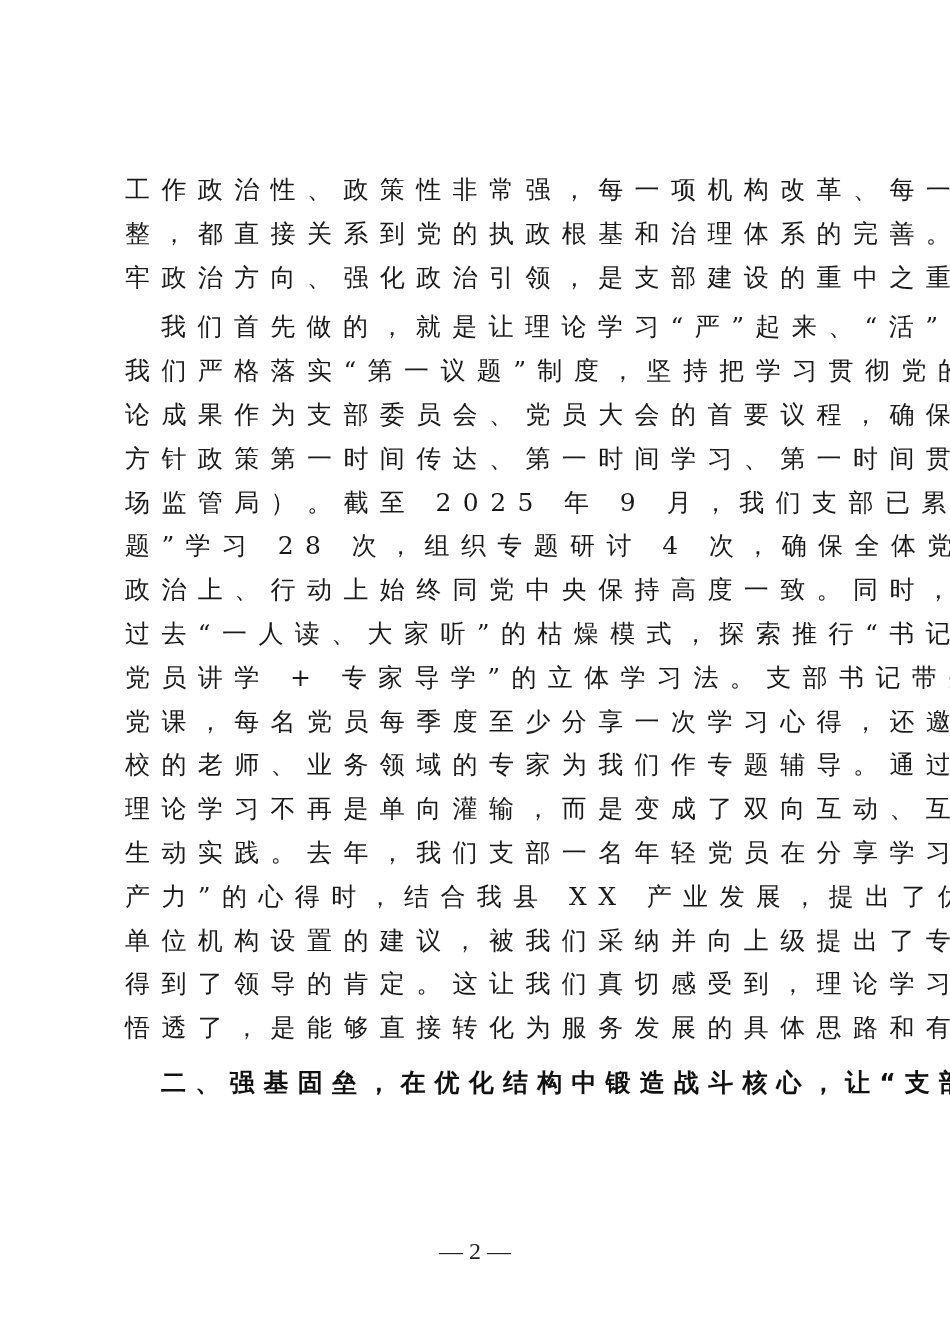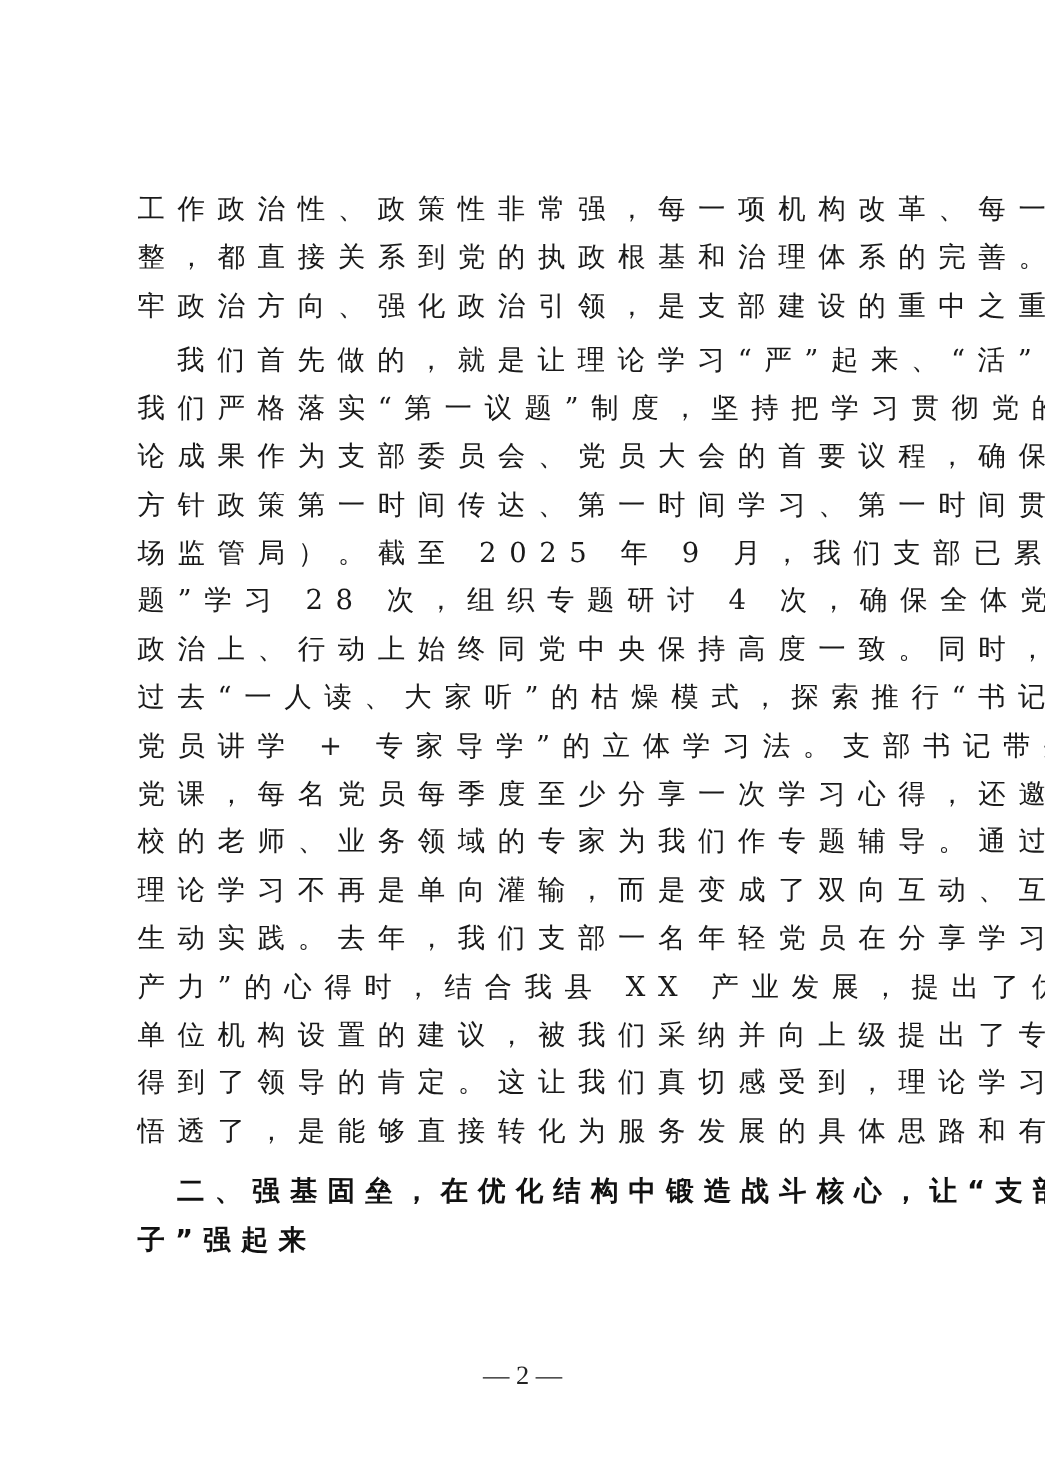--- a/index.html
+++ b/index.html
@@ -52,19 +52,18 @@
       <span class="line">理论学习不再是单向灌输，而是变成了双向互动、互促共进的</span>
       <span class="line">生动实践。去年，我们支部一名年轻党员在分享学习“新质生</span>
       <span class="line">产力”的心得时，结合我县 XX 产业发展，提出了优化相关科研</span>
       <span class="line">单位机构设置的建议，被我们采纳并向上级提出了专题报告，</span>
       <span class="line">得到了领导的肯定。这让我们真切感受到，理论学习学深了、</span>
       <span class="line">悟透了，是能够直接转化为服务发展的具体思路和有效举措的。</span>
     </div>
 
     <div class="h">
       <span class="line indent heading">二、强基固垒，在优化结构中锻造战斗核心，让“支部班</span>
-      <span class="line heading">子”强起来</span>
     </div>
 
   </div>
 
   <div class="page-number">— 2 —</div>
 </div>
 
 </body></html>

